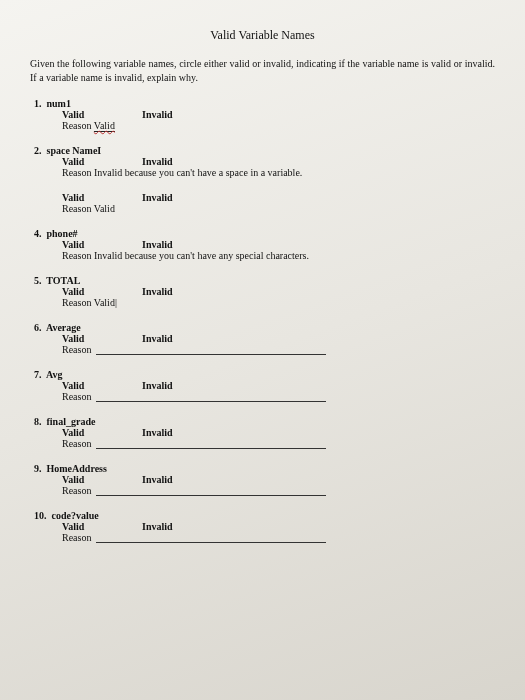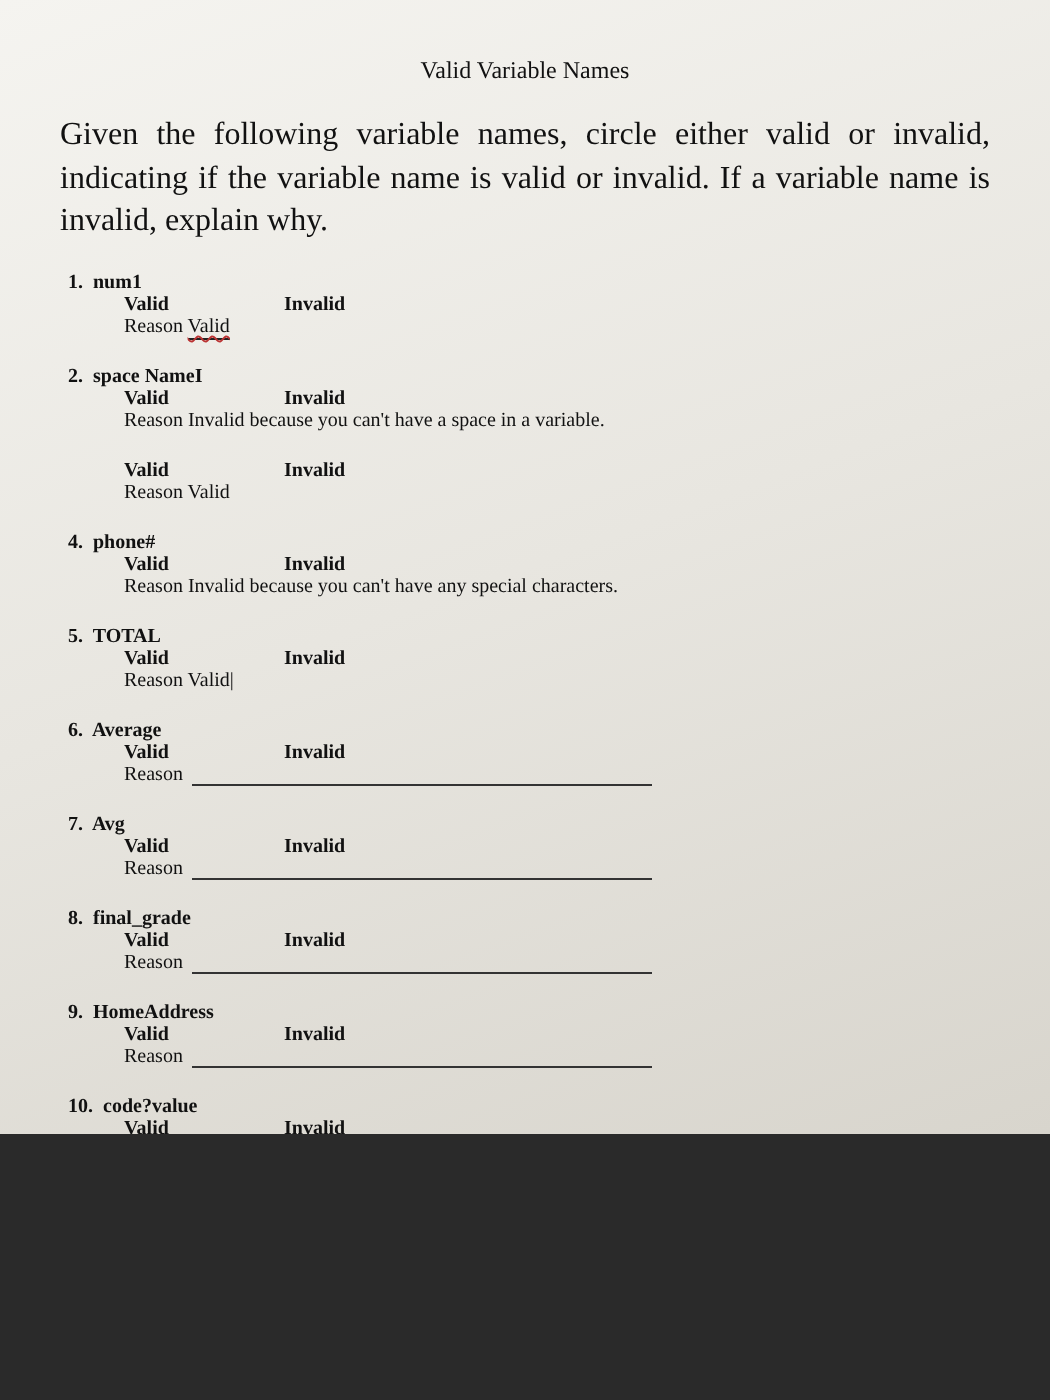--- a/index.html
+++ b/index.html
@@ -5,35 +5,35 @@
   body {
     margin: 0;
     padding: 0;
     background: #2a2a2a;
     font-family: "Times New Roman", serif;
     display: flex;
     justify-content: center;
   }
   .page {
     width: 525px;
-    height: 567px;
+    height: 700px;
     background: linear-gradient(160deg, #f5f4f0 0%, #e8e6e0 50%, #d8d5cd 100%);
     box-sizing: border-box;
     padding: 28px 30px 20px 30px;
     color: #111;
     font-size: 10px;
     position: relative;
   }
   .title {
     text-align: center;
     font-size: 12px;
     margin-bottom: 14px;
   }
   .instructions {
-    font-size: 16px;
+    font-size: 10px;
     line-height: 1.35;
     margin-bottom: 14px;
     text-align: justify;
   }
   .items {
     padding-left: 4px;
   }
   .item {
     margin-bottom: 14px;
   }

